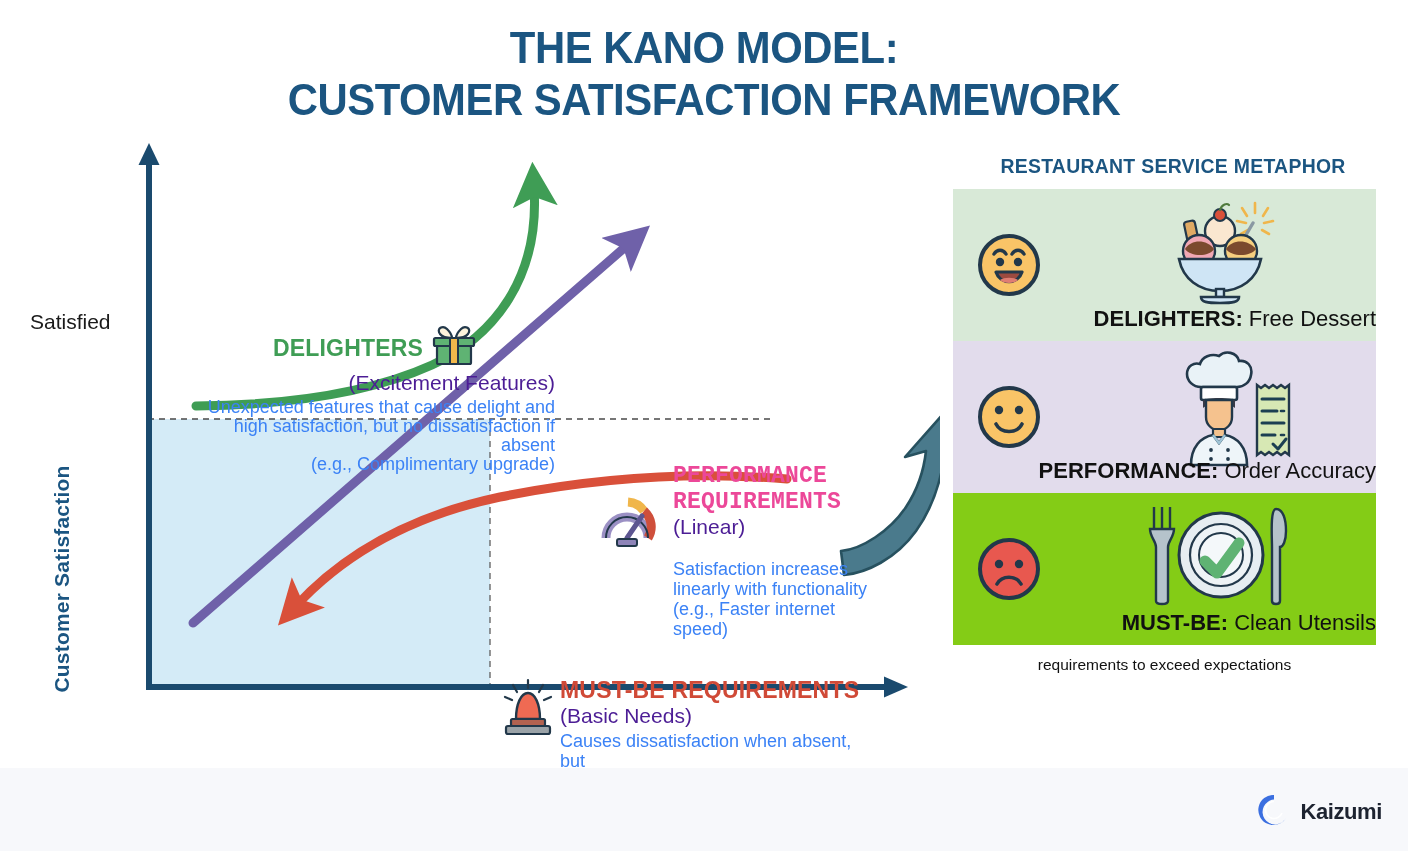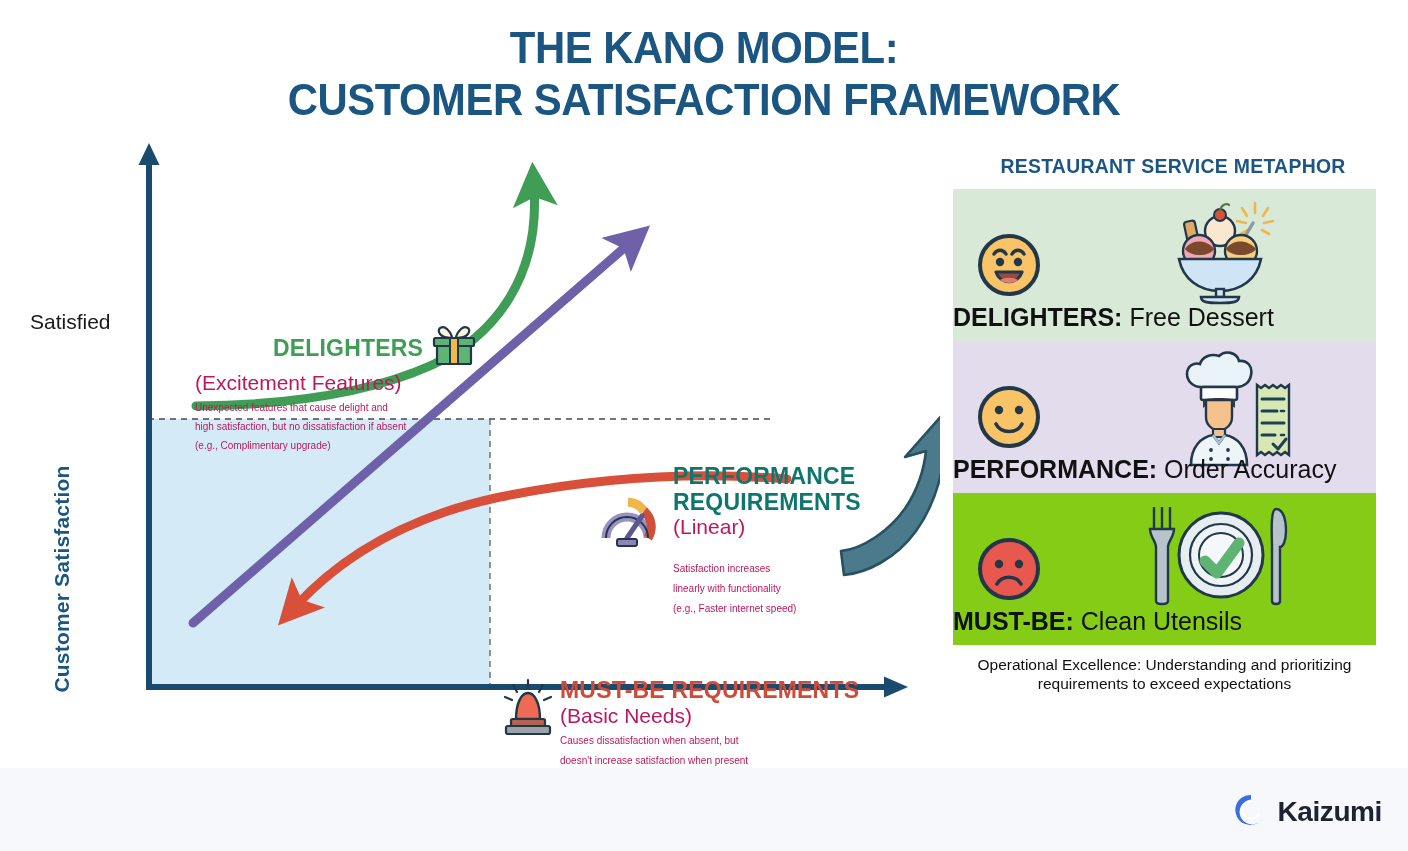--- a/index.html
+++ b/index.html
@@ -52,33 +52,33 @@
   .x-tick-right {
     position: absolute; left: 772px; top: 700px;
     font-size: 21px; color: #1a1a1a;
   }
 
   
   .ann { position: absolute; }
   .ann-head {
     font-size: 23px; font-weight: bold; letter-spacing: 0.2px;
   }
-  .ann-sub { font-size: 21px; color: #be185d; }
-  .ann-body { font-size: 10px; color: #be185d; line-height: 19px; }
+  .ann-sub { font-size: 21px; color: #4c1d95; }
+  .ann-body { font-size: 18px; color: #3b82f6; line-height: 19px; }
 
   .ann-delighters {
-    left: 195px; top: 198px; width: 360px; text-align: left;
+    left: 195px; top: 198px; width: 360px; text-align: right;
   }
   .ann-delighters .ann-head { color: #3f9d55; }
   .ann-delighters .row {
     display: flex; align-items: center; justify-content: center; gap: 8px;
   }
 
   .ann-performance { left: 673px; top: 336px; width: 210px; text-align: left; }
-  .ann-performance .ann-head { color: #0f766e; line-height: 26px; }
+  .ann-performance .ann-head { color: #ec4899; line-height: 26px; font-family: Liberation Mono, monospace; }
   .ann-performance .ann-body { line-height: 20px; }
   .gauge-holder { position: absolute; left: 598px; top: 367px; }
 
   .ann-mustbe { left: 560px; top: 550px; width: 320px; text-align: left; }
   .ann-mustbe .ann-head { color: #d04a37; }
   .ann-mustbe .ann-body { line-height: 20px; }
   .siren-holder { position: absolute; left: 500px; top: 551px; }
 
   
   .right-panel { position: absolute; left: 953px; top: 155px; width: 440px; }
@@ -95,38 +95,38 @@
   .card-purple { background: #e2dcec; gap: 44px; }
   .card-peach  { background: #84cc16; }
   .mood { width: 112px; display: flex; justify-content: center; align-items: center; }
   .card-main { flex: 1; position: relative; height: 100%; }
   .card-art {
     position: absolute; left: 50%; top: 10px;
     transform: translateX(-50%);
   }
   .caption-wrap {
     position: absolute; left: 0; bottom: 9px; width: 423px;
-    text-align: left; font-size: 25px; color: #111;
+    text-align: right; font-size: 22px; color: #111;
   }
   .panel-footnote {
     margin-top: 10px; width: 423px; text-align: center;
     font-size: 15.5px; color: #111; line-height: 19px;
   }
 
   
   .footer-band {
     position: absolute; left: 0; top: 768px; width: 1408px; height: 83px;
     background: #f7f8fb;
   }
   .brand {
     position: absolute; right: 26px; top: 793px;
     display: flex; align-items: center; gap: 9px;
   }
   .brand-name {
-    font-size: 28px; font-weight: bold; color: #1d2330; letter-spacing: -0.4px; text-align: center;
+    font-size: 22px; font-weight: bold; color: #1d2330; letter-spacing: -0.4px; text-align: center;
   }
 </style>
 </head>
 <body>
 
 <div id="stage">
 
   <div class="title-block">
     <div class="title-line">THE KANO MODEL:</div>
     <div class="title-line">CUSTOMER SATISFACTION FRAMEWORK</div>
@@ -389,21 +389,20 @@
             </g>
           </svg>
         </div>
       </div>
       <div class="caption-wrap">
         <b>MUST-BE:</b><span> Clean Utensils</span>
       </div>
     </div>
 
     <div class="panel-footnote">
-      <div>Operational Excellence: Understanding and prioritizing</div>
       <div>requirements to exceed expectations</div>
     </div>
   </div>
 
   <div class="footer-band"></div>
   <div class="brand">
     <span>
       <svg width="34" height="34" viewBox="0 0 34 34">
         <path d="M17,2 A15,15 0 1,0 29,25 A12.5,12.5 0 1,1 17,6.5 Z" fill="#3b6fe0"></path>
         <path d="M17,8.5 A8.5,8.5 0 1,0 25,20" fill="none" stroke="#ffffff" stroke-width="1.6"></path>

